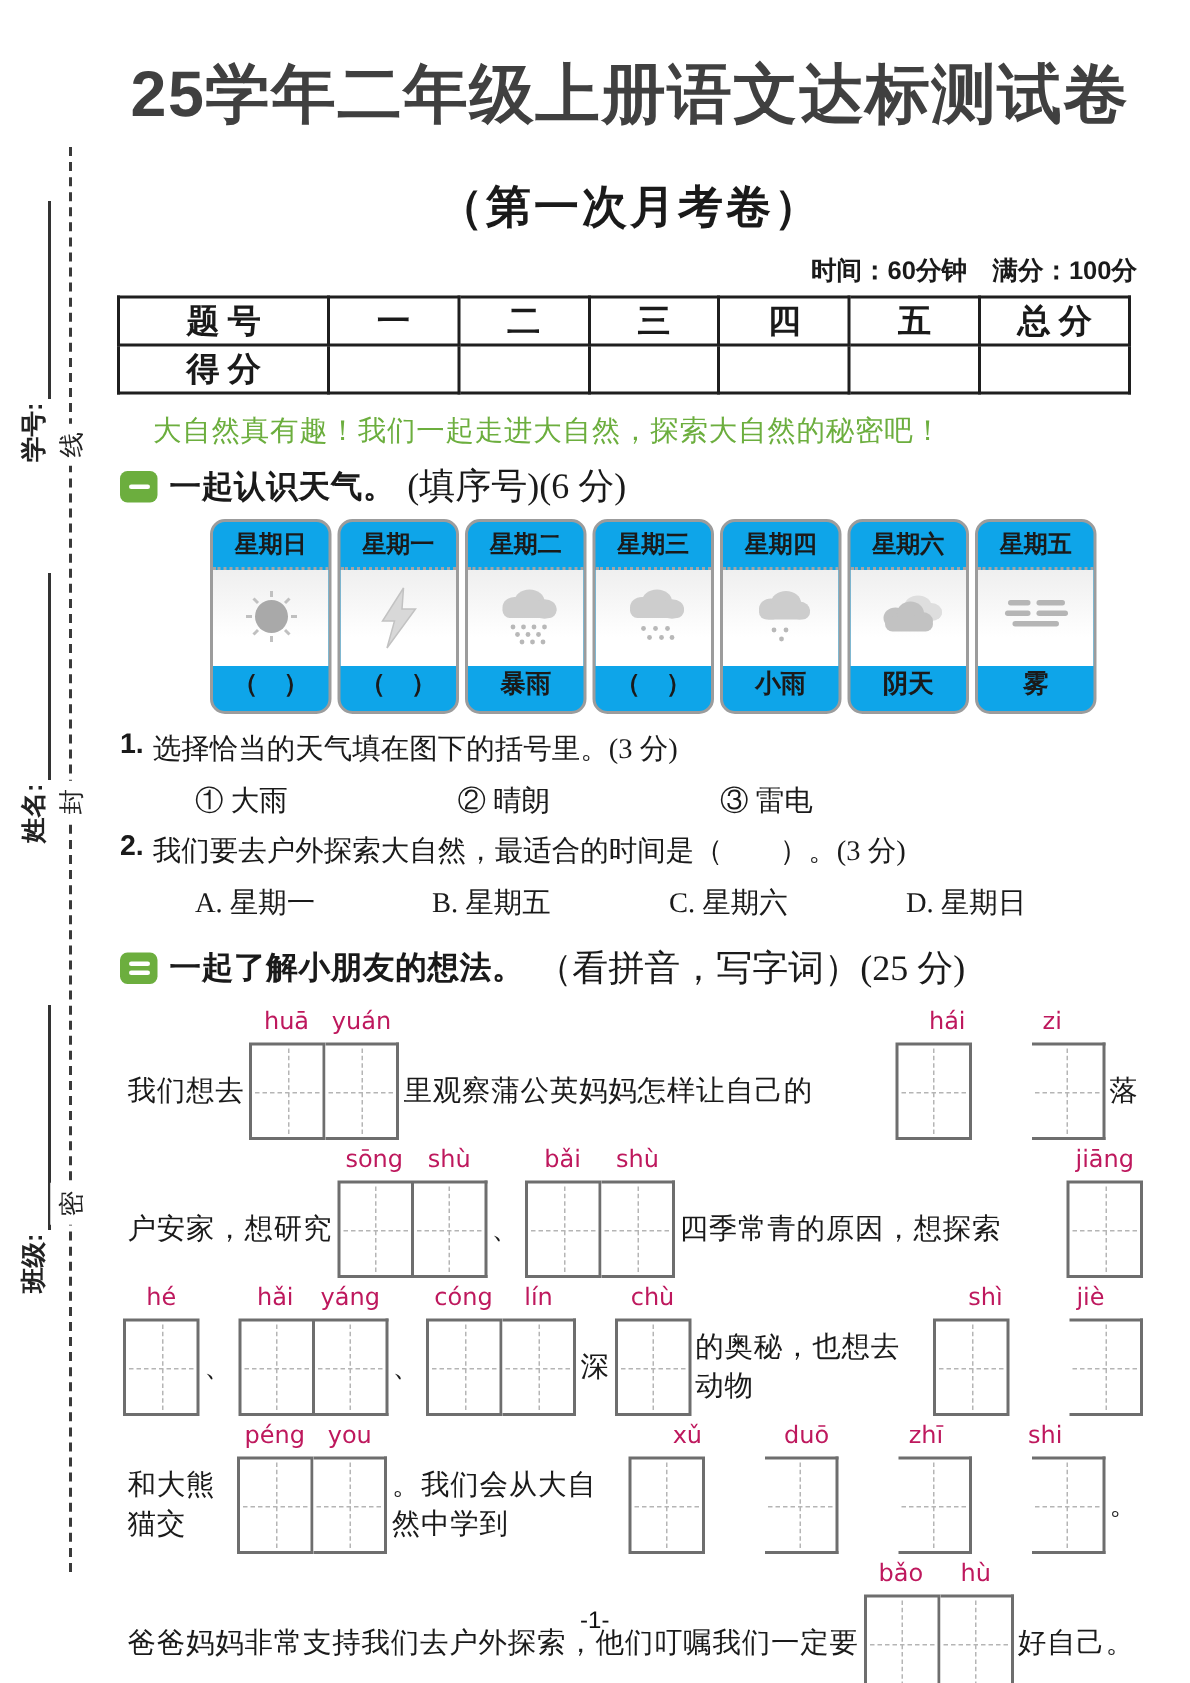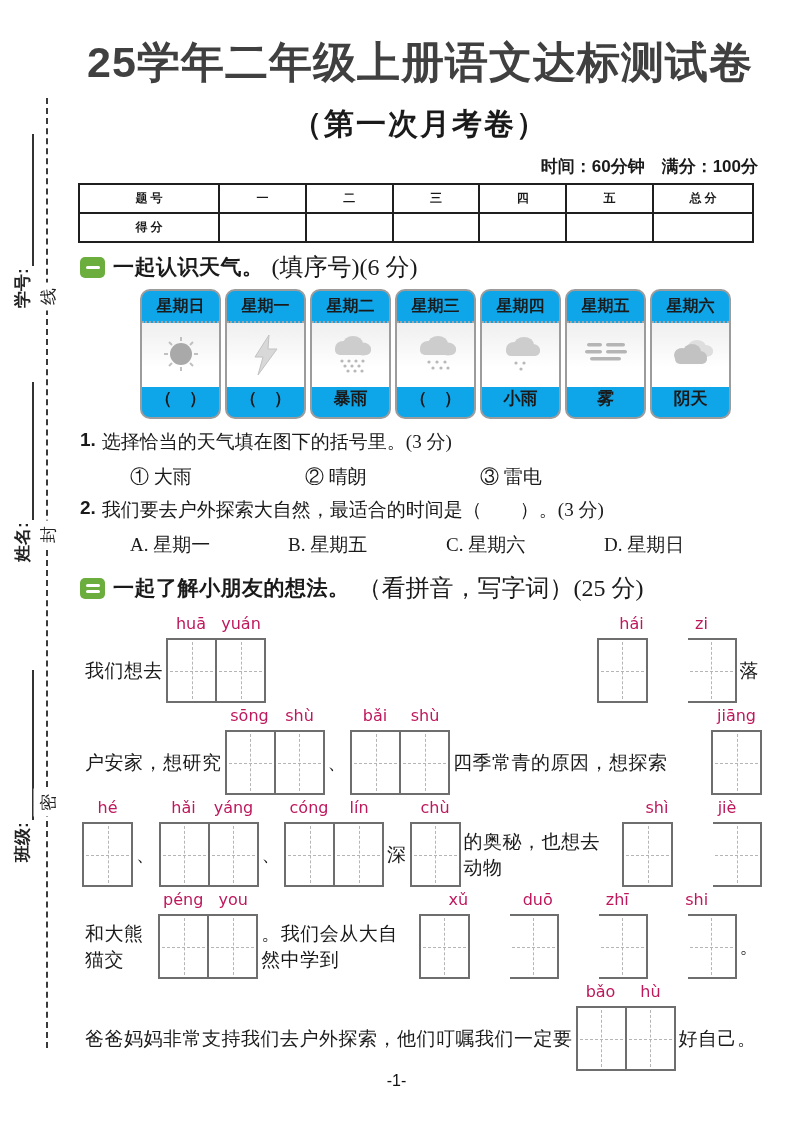--- a/index.html
+++ b/index.html
@@ -26,29 +26,29 @@
     font-family:"Liberation Serif",serif;
   }
   .c-xian{top:282px;} .c-feng{top:520px;} .c-mi{top:788px;}
 
   
   .content{position:absolute;left:78px;top:0;width:684px;}
   .title{
     text-align:center;margin-top:34px;font-size:43px;font-weight:bold;
     letter-spacing:1px;font-family:"Liberation Sans",sans-serif;color:#404040;
   }
-  .subtitle{text-align:center;margin-top:12px;font-size:30px;font-weight:bold;letter-spacing:2px;}
+  .subtitle{text-align:center;margin-top:26px;font-size:30px;font-weight:bold;letter-spacing:2px;}
   .info-line{
     text-align:right;margin:10px 4px 5px 0;font-size:17px;font-weight:bold;
     font-family:"Liberation Sans",sans-serif;
   }
   table.score{border-collapse:collapse;width:676px;table-layout:fixed;}
   table.score td{
     border:2px solid #1f1f1f;height:27px;text-align:center;vertical-align:middle;
-    font-size:12px;font-weight:bold;padding:0;
+    font-size:22px;font-weight:bold;padding:0;
   }
   table.score col.lab{width:140px;} table.score col.last{width:100px;}
 
   .motto{
     margin:11px 0 4px 24px;font-size:19px;letter-spacing:.5px;
     font-family:"Liberation Sans",sans-serif;
   }
 
   .sec-header{display:flex;align-items:center;margin:8px 0 6px 2px;gap:8px;}
   .sec-icon{
@@ -144,20 +144,21 @@
         <td></td>
         <td></td>
         <td></td>
         <td></td>
         <td></td>
         <td></td>
       </tr>
     </tbody>
       </table>
 
+    <div class="motto" style="color:#6cae3e">大自然真有趣！我们一起走进大自然，探索大自然的秘密吧！</div>
 
     <div class="sec-header">
       <span class="sec-icon" style="background:#6cae3e">
           <span class="bar"></span>
         </span>
       <span class="sec-title">一起认识天气。</span>
       <span class="sec-note">(填序号)(6 分)</span>
     </div>
 
     <div class="week">
@@ -250,53 +251,53 @@
             <g fill="#b8b8b8">
               <circle cx="20" cy="30" r="1.6"></circle>
                 <circle cx="28" cy="30" r="1.6"></circle>
                 <circle cx="25" cy="36" r="1.6"></circle>
             </g>
           </svg>
         </div>
         <div class="day-label">小雨</div>
       </div>
       <div class="day-card">
-        <div class="day-head">星期五</div>
-        <div class="day-icon">
-          <svg width="50" height="44" viewBox="0 0 50 44">
-            <g fill="#b5b5b5">
-              <rect x="6" y="10" width="15" height="3.6" rx="1.8"></rect>
-                <rect x="25" y="10" width="19" height="3.6" rx="1.8"></rect>
-              <rect x="4" y="17" width="17" height="3.6" rx="1.8"></rect>
-                <rect x="25" y="17" width="21" height="3.6" rx="1.8"></rect>
-              <rect x="9" y="24" width="31" height="3.6" rx="1.8"></rect>
-            </g>
-          </svg>
-        </div>
-        <div class="day-label">雾</div>
-      </div>
-      <div class="day-card">
         <div class="day-head">星期六</div>
         <div class="day-icon">
           <svg width="50" height="44" viewBox="0 0 50 44">
             <g fill="#dedede">
                 <ellipse cx="31" cy="14" rx="9" ry="7"></ellipse>
                 <ellipse cx="40" cy="18" rx="7" ry="6"></ellipse>
                 <rect x="24" y="14" width="23" height="9" rx="4.5"></rect>
               </g>
             <g fill="#c2c2c2">
                 <ellipse cx="16" cy="22" rx="8" ry="7"></ellipse>
                 <ellipse cx="26" cy="19" rx="9" ry="8"></ellipse>
                 <ellipse cx="34" cy="24" rx="7" ry="6"></ellipse>
                 <rect x="9" y="21" width="32" height="10" rx="5"></rect>
               </g>
           </svg>
         </div>
         <div class="day-label">阴天</div>
       </div>
+      <div class="day-card">
+        <div class="day-head">星期五</div>
+        <div class="day-icon">
+          <svg width="50" height="44" viewBox="0 0 50 44">
+            <g fill="#b5b5b5">
+              <rect x="6" y="10" width="15" height="3.6" rx="1.8"></rect>
+                <rect x="25" y="10" width="19" height="3.6" rx="1.8"></rect>
+              <rect x="4" y="17" width="17" height="3.6" rx="1.8"></rect>
+                <rect x="25" y="17" width="21" height="3.6" rx="1.8"></rect>
+              <rect x="9" y="24" width="31" height="3.6" rx="1.8"></rect>
+            </g>
+          </svg>
+        </div>
+        <div class="day-label">雾</div>
+      </div>
     </div>
 
     <div class="q">
       <span class="q-num">1.</span>
       <span>选择恰当的天气填在图下的括号里。(3 分)</span>
     </div>
     <div class="opts opts1">
       <span>① 大雨</span>
       <span>② 晴朗</span>
       <span>③ 雷电</span>
@@ -325,20 +326,21 @@
     <div class="ex-row" style="margin-top:34px">
       <span class="ex-text">我们想去</span>
       <div class="bgrp">
         <div class="pin">
             <span>huā</span>
             <span>yuán</span>
           </div>
         <div class="tian"></div>
           <div class="tian"></div>
       </div>
+      <span class="ex-text">里观察蒲公英妈妈怎样让自己的</span>
       <div class="bgrp push">
         <div class="pin">
             <span>hái</span>
             <span>zi</span>
           </div>
         <div class="tian"></div>
           <div class="tian"></div>
       </div>
       <span class="ex-text">落</span>
     </div>

